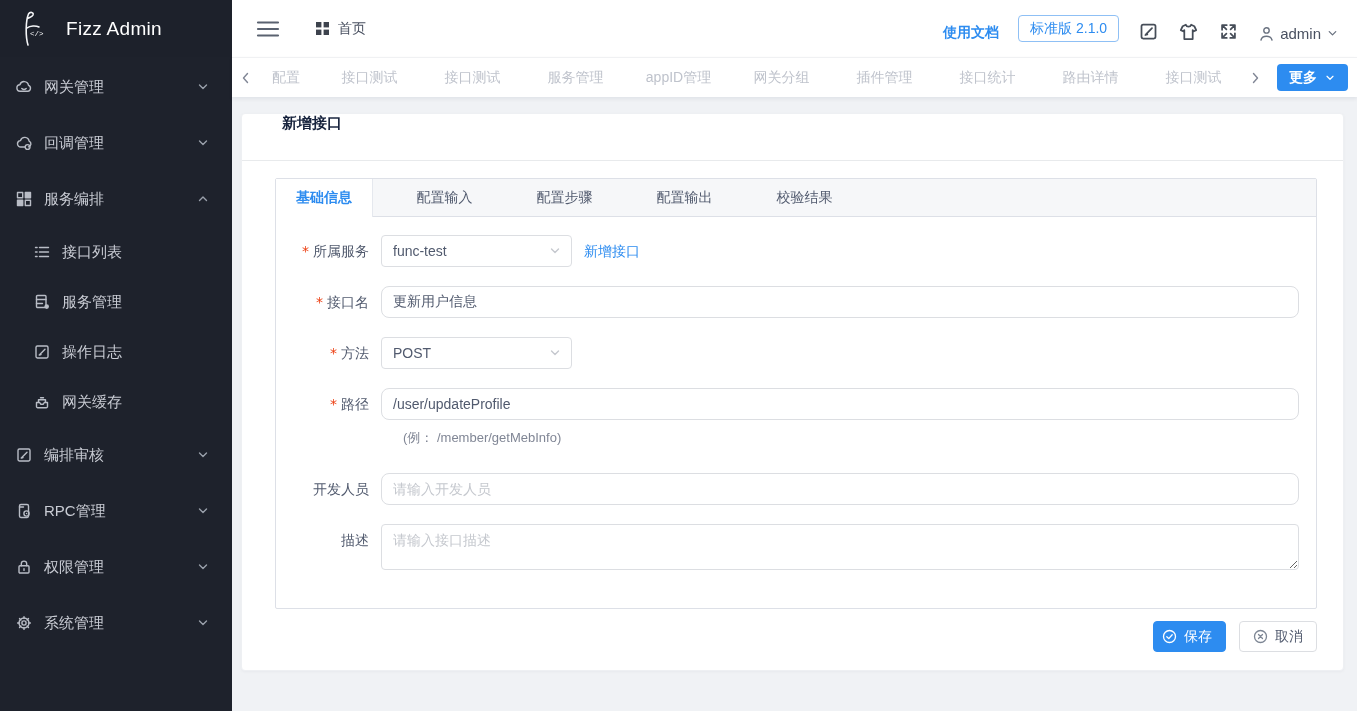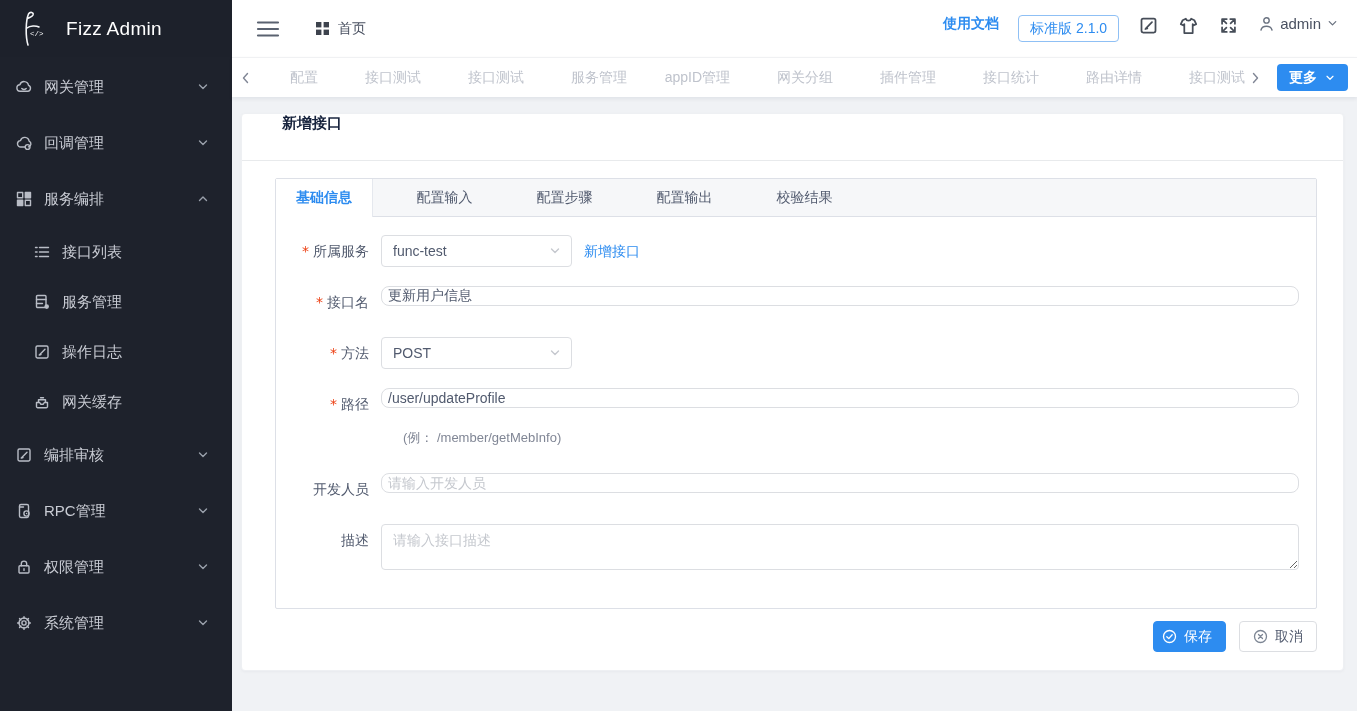--- a/index.html
+++ b/index.html
@@ -19,33 +19,33 @@
   .mi-icon { width:18px; height:18px; margin-right:11px; color:#b9bdc6; flex-shrink:0; }
   .mi-label { flex:1; white-space:nowrap; }
   .mi-chevron { width:14px; height:14px; color:#9aa0ab; }
 
   
   .main { flex:1; min-width:0; display:flex; flex-direction:column; }
   .topbar { height:57px; background:#fff; display:flex; align-items:center; padding:0 18px 0 24px; flex-shrink:0; }
   .hamburger { width:24px; height:18px; color:#5a6270; margin-right:36px; cursor:pointer; }
   .breadcrumb { display:flex; align-items:center; gap:9px; color:#495060; font-size:14px;justify-content:flex-end; }
   .bc-grid { width:13px; height:13px; color:#3d434d; }
-  .topbar-right { margin-left:auto; display:flex; align-items:flex-start; gap:19px; }
+  .topbar-right { margin-left:auto; display:flex; align-items:flex-end; gap:19px; }
   .doc-link { color:#2d8cf0; font-size:14px; font-weight:700; cursor:pointer; }
   .version-badge { height:27px; display:flex; align-items:center; padding:0 11px; border:1px solid #8fc0f5; border-radius:4px; color:#2d8cf0; font-size:14px; cursor:pointer; }
   .tool-icon { width:21px; height:21px; color:#464d58; cursor:pointer; }
   .user-box { display:flex; align-items:center; gap:5px; color:#495060; font-size:15px; cursor:pointer; }
   .user-icon { width:17px; height:17px; color:#6a7280; }
   .user-chevron { width:13px; height:13px; color:#6a7280; }
 
   
   .tabbar { height:40px; background:#fff; display:flex; align-items:center; border-top:1px solid #f0f1f3; box-shadow:0 2px 4px rgba(15,25,50,.07); position:relative; z-index:2; padding:0 9px 0 6px; flex-shrink:0; }
   .tab-arrow { width:16px; height:16px; color:#808695; flex-shrink:0; cursor:pointer; }
   .page-tabs { display:flex; flex:1; overflow:hidden; align-items:center; }
-  .page-tab { width:103px; flex-shrink:0; text-align:right; font-size:14px; color:#bfc3cc; white-space:nowrap; cursor:pointer; }
+  .page-tab { width:103px; flex-shrink:0; text-align:center; font-size:14px; color:#bfc3cc; white-space:nowrap; cursor:pointer; }
   .page-tab.clipped { width:64px; overflow:hidden; }
   .more-btn { margin-left:14px; height:27px; background:#2d8cf0; border:none; border-radius:4px; color:#fff; font-size:14px; font-weight:700; display:flex; align-items:center; gap:7px; padding:0 12px; cursor:pointer; font-family:inherit; }
   .more-chevron { width:12px; height:12px; color:#fff; }
 
   
   .content { flex:1; padding:16px 13px 0 9px; overflow:hidden; }
   .card { background:#fff; border-radius:4px; height:558px; border:1px solid #eef0f3; box-shadow:0 1px 3px rgba(20,30,60,.04); }
   .card-title-row { height:47px; display:flex; align-items:flex-start; padding:0 40px; border-bottom:1px solid #e8eaec; }
   .card-title { font-size:15px; font-weight:700; color:#17233d; }
   .card-body { padding:17px 26px 0 33px; }
@@ -54,21 +54,21 @@
   .tabs-panel-header { height:38px; background:#f6f7f9; border-bottom:1px solid #dde0e7; display:flex; align-items:stretch;gap:23px; }
   .ptab { width:97px; display:flex; align-items:center; justify-content:center; font-size:14px; color:#515a6e; cursor:pointer; }
   .ptab.active { background:#fff; color:#2d8cf0; font-weight:700; margin-bottom:-1px; border-right:1px solid #e5e8ee; cursor:default; }
 
   .panel-form { padding:18px 17px 38px 0; }
   .form-row { display:flex; align-items:flex-start; margin-bottom:19px; }
   .form-row.tight { margin-bottom:8px; }
   .form-label { width:105px; flex-shrink:0; text-align:right; padding-right:12px; font-size:14px; color:#515a6e; line-height:32px; white-space:nowrap; }
   .form-label.required::before { content:"*"; color:#ed4014; margin-right:4px; font-family:"DejaVu Sans",sans-serif; }
   .ctrl-area { flex:1; min-width:0; display:flex; align-items:center; }
-  .text-input { width:100%; height:20px; border:1px solid #dcdee2; border-radius:8px; padding:0 6px; font-size:14px; color:#515a6e; font-family:inherit; outline:none; background:#fff; }
+  .text-input { width:100%; height:32px; border:1px solid #dcdee2; border-radius:8px; padding:0 11px; font-size:14px; color:#515a6e; font-family:inherit; outline:none; background:#fff; }
   .text-input::placeholder, .textarea::placeholder { color:#c5c8ce; }
   .select-box { width:191px; height:32px; border:1px solid #dcdee2; border-radius:4px; display:flex; align-items:center; justify-content:space-between; padding:0 9px 0 11px; font-size:14px; color:#515a6e; cursor:pointer; background:#fff; }
   .select-chevron { width:14px; height:14px; color:#c5c8ce; }
   .add-link { margin-left:12px; color:#2d8cf0; font-size:14px; line-height:32px; white-space:nowrap; cursor:pointer; }
   .hint-row { margin:0 0 26px 117px; }
   .hint-text { font-size:13px; color:#808695; padding-left:10px; }
   .textarea { width:100%; height:46px; border:1px solid #dcdee2; border-radius:4px; padding:7px 11px; font-size:14px; color:#515a6e; font-family:inherit; outline:none; resize:vertical; background:#fff; }
 
   .btn-row { display:flex; justify-content:flex-end; gap:13px; margin-top:12px; }
   .btn { height:31px; border-radius:4px; display:flex; align-items:center; gap:7px; padding:0 13px; font-size:14px; cursor:pointer; font-family:inherit; }

